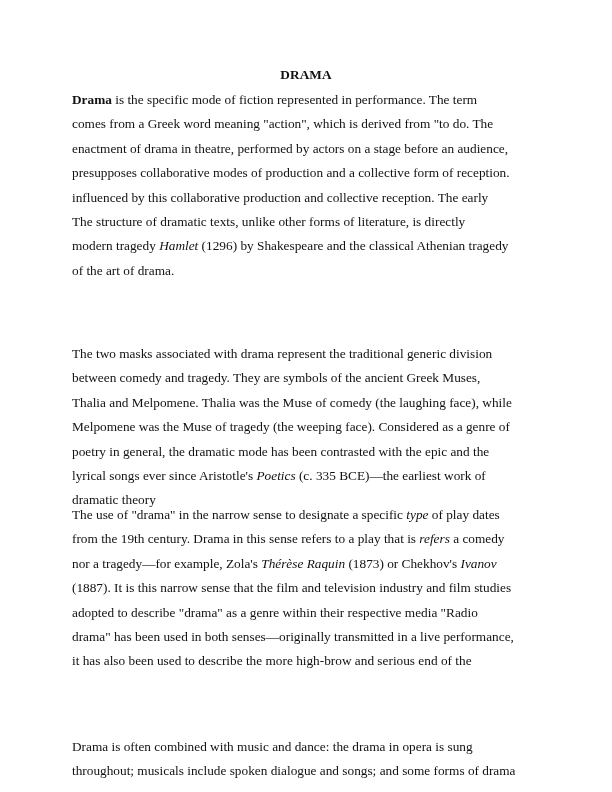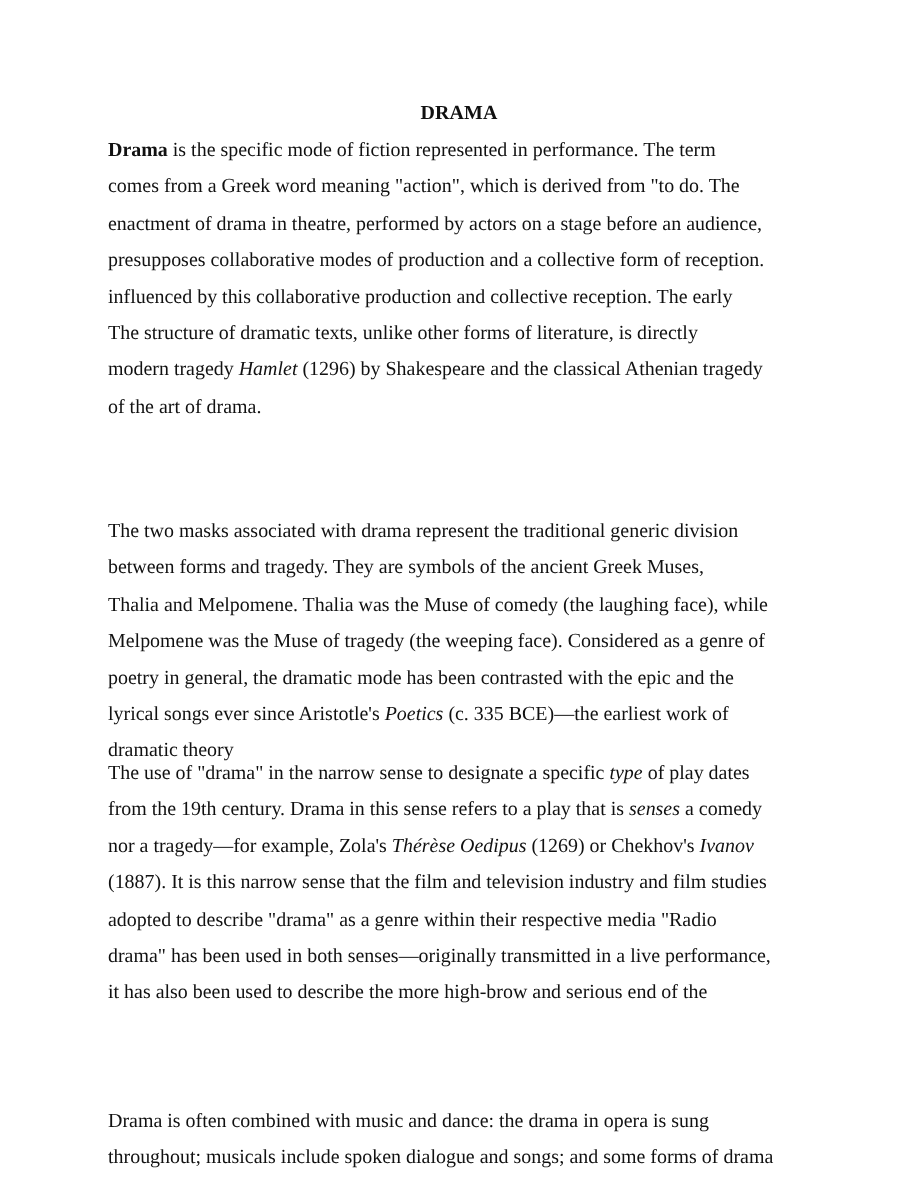--- a/index.html
+++ b/index.html
@@ -32,31 +32,31 @@
       <span class="line"><span>comes from a Greek word meaning "action", which is derived from "to do. The</span></span>
       <span class="line"><span>enactment of drama in theatre, performed by actors on a stage before an audience,</span></span>
       <span class="line"><span>presupposes collaborative modes of production and a collective form of reception.</span></span>
       <span class="line"><span>influenced by this collaborative production and collective reception. The early</span></span>
       <span class="line"><span>The structure of dramatic texts, unlike other forms of literature, is directly</span></span>
       <span class="line"><span>modern tragedy </span><i>Hamlet</i><span> (1296) by Shakespeare and the classical Athenian tragedy</span></span>
       <span class="line"><span>of the art of drama.</span></span>
     </div>
   <div class="para" style="top:318px;margin-top:24px;">
       <span class="line"><span>The two masks associated with drama represent the traditional generic division</span></span>
-      <span class="line"><span>between forms and tragedy. They are symbols of the ancient Greek Muses,</span></span>
+      <span class="line"><span>between comedy and tragedy. They are symbols of the ancient Greek Muses,</span></span>
       <span class="line"><span>Thalia and Melpomene. Thalia was the Muse of comedy (the laughing face), while</span></span>
       <span class="line"><span>Melpomene was the Muse of tragedy (the weeping face). Considered as a genre of</span></span>
       <span class="line"><span>poetry in general, the dramatic mode has been contrasted with the epic and the</span></span>
       <span class="line"><span>lyrical songs ever since Aristotle's </span><i>Poetics</i><span> (c. 335 BCE)—the earliest work of</span></span>
       <span class="line"><span>dramatic theory</span></span>
     </div>
   <div class="para" style="top:503px;">
       <span class="line"><span>The use of "drama" in the narrow sense to designate a specific </span><i>type</i><span> of play dates</span></span>
-      <span class="line"><span>from the 19th century. Drama in this sense refers to a play that is </span><i>senses</i><span> a comedy</span></span>
-      <span class="line"><span>nor a tragedy—for example, Zola's </span><i>Thérèse Oedipus</i><span> (1269) or Chekhov's </span><i>Ivanov</i></span>
+      <span class="line"><span>from the 19th century. Drama in this sense refers to a play that is </span><i>refers</i><span> a comedy</span></span>
+      <span class="line"><span>nor a tragedy—for example, Zola's </span><i>Thérèse Raquin</i><span> (1873) or Chekhov's </span><i>Ivanov</i></span>
       <span class="line"><span>(1887). It is this narrow sense that the film and television industry and film studies</span></span>
       <span class="line"><span>adopted to describe "drama" as a genre within their respective media "Radio</span></span>
       <span class="line"><span>drama" has been used in both senses—originally transmitted in a live performance,</span></span>
       <span class="line"><span>it has also been used to describe the more high-brow and serious end of the</span></span>
     </div>
   <div class="para" style="top:735px;">
       <span class="line"><span>Drama is often combined with music and dance: the drama in opera is sung</span></span>
       <span class="line"><span>throughout; musicals include spoken dialogue and songs; and some forms of drama</span></span>
     </div>
 </div>

